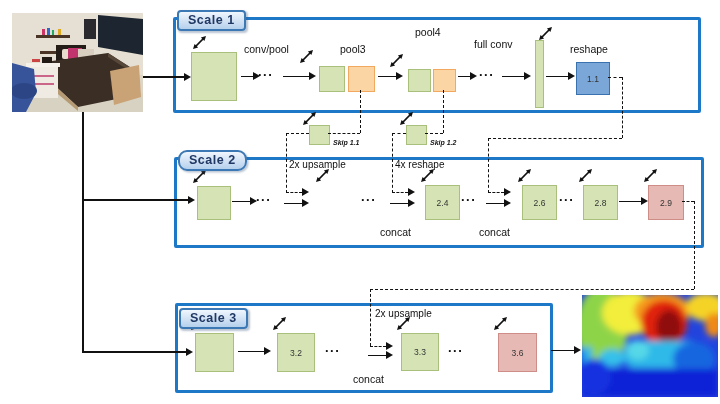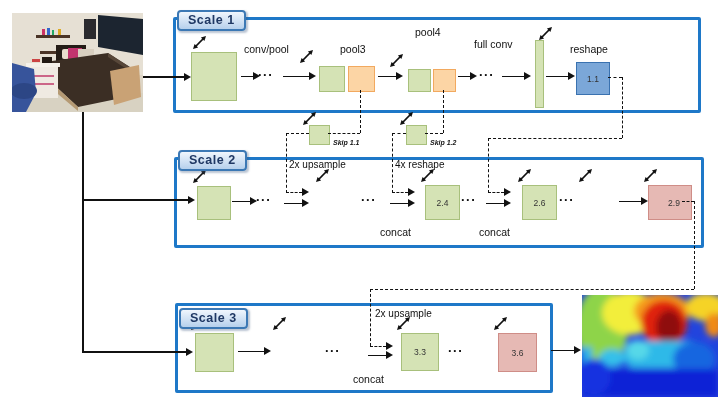--- a/index.html
+++ b/index.html
@@ -98,21 +98,21 @@
         <ellipse cx="12" cy="82" rx="17" ry="18" fill="#1433e0"></ellipse>
       </g>
     </svg>
   </div>
 
   <div class="sbox" style="left:173px;top:17px;width:522px;height:90px;"></div>
   <div class="sbox" style="left:174px;top:157px;width:524px;height:85px;"></div>
   <div class="sbox" style="left:175px;top:303px;width:372px;height:84px;"></div>
 
   <div class="tab" style="left:177px;top:10px;">Scale 1</div>
-  <div class="tab" style="left:178px;top:150px;">Scale 2</div>
+  <div class="tab" style="left:178px;top:150px;border-radius:9px;">Scale 2</div>
   <div class="tab" style="left:179px;top:308px;">Scale 3</div>
 
   <span class="diag" style="left:191px;top:34px;">
   <svg width="17" height="17" viewBox="0 0 17 17">
     <path d="M4.4 12.6 L12.6 4.4" stroke="#111" stroke-width="1.5" fill="none"></path>
     <path d="M15 2 L13.4 7.1 L9.9 3.6 Z" fill="#111"></path>
     <path d="M2 15 L3.6 9.9 L7.1 13.4 Z" fill="#111"></path>
   </svg>
 </span>
   <div class="blk green" style="left:191px;top:52px;width:44px;height:47px;"></div>
@@ -241,29 +241,30 @@
   <div class="blk green" style="left:522px;top:185px;width:33px;height:33px;">2.6</div>
   <div class="dots" style="left:559px;top:189px;">...</div>
 
   <span class="diag" style="left:577px;top:167px;">
   <svg width="17" height="17" viewBox="0 0 17 17">
     <path d="M4.4 12.6 L12.6 4.4" stroke="#111" stroke-width="1.5" fill="none"></path>
     <path d="M15 2 L13.4 7.1 L9.9 3.6 Z" fill="#111"></path>
     <path d="M2 15 L3.6 9.9 L7.1 13.4 Z" fill="#111"></path>
   </svg>
 </span>
+  <div class="blk green" style="left:583px;top:185px;width:33px;height:33px;">2.8</div>
   <div class="harrow" style="left:619px;top:201px;width:22px;"></div>
   <span class="diag" style="left:642px;top:167px;">
   <svg width="17" height="17" viewBox="0 0 17 17">
     <path d="M4.4 12.6 L12.6 4.4" stroke="#111" stroke-width="1.5" fill="none"></path>
     <path d="M15 2 L13.4 7.1 L9.9 3.6 Z" fill="#111"></path>
     <path d="M2 15 L3.6 9.9 L7.1 13.4 Z" fill="#111"></path>
   </svg>
 </span>
-  <div class="blk pink" style="left:648px;top:185px;width:34px;height:33px;padding-left:8px;">2.9</div>
+  <div class="blk pink" style="left:648px;top:185px;width:34px;height:33px;">2.9</div>
 
   <div class="lbl" style="left:380px;top:226px;width:50px;">concat</div>
   <div class="lbl" style="left:479px;top:226px;width:50px;">concat</div>
 
   <div class="hd" style="left:682px;top:201px;width:12px;"></div>
   <div class="vd" style="left:694px;top:201px;height:88px;"></div>
   <div class="hd" style="left:370px;top:289px;width:324px;"></div>
   <div class="vd" style="left:370px;top:289px;height:57px;"></div>
 
   <div class="lbl sm" style="left:375px;top:308px;">2x upsample</div>
@@ -277,20 +278,21 @@
 </span>
   <div class="blk green" style="left:195px;top:333px;width:37px;height:37px;"></div>
   <div class="harrow" style="left:238px;top:351px;width:26px;"></div>
   <span class="diag" style="left:271px;top:315px;">
   <svg width="17" height="17" viewBox="0 0 17 17">
     <path d="M4.4 12.6 L12.6 4.4" stroke="#111" stroke-width="1.5" fill="none"></path>
     <path d="M15 2 L13.4 7.1 L9.9 3.6 Z" fill="#111"></path>
     <path d="M2 15 L3.6 9.9 L7.1 13.4 Z" fill="#111"></path>
   </svg>
 </span>
+  <div class="blk green" style="left:277px;top:333px;width:36px;height:37px;">3.2</div>
   <div class="dots" style="left:325px;top:340px;">...</div>
 
   <div class="darrow" style="left:370px;top:346px;width:16px;"></div>
   <div class="harrow" style="left:368px;top:355px;width:18px;"></div>
   <span class="diag" style="left:395px;top:315px;">
   <svg width="17" height="17" viewBox="0 0 17 17">
     <path d="M4.4 12.6 L12.6 4.4" stroke="#111" stroke-width="1.5" fill="none"></path>
     <path d="M15 2 L13.4 7.1 L9.9 3.6 Z" fill="#111"></path>
     <path d="M2 15 L3.6 9.9 L7.1 13.4 Z" fill="#111"></path>
   </svg>

